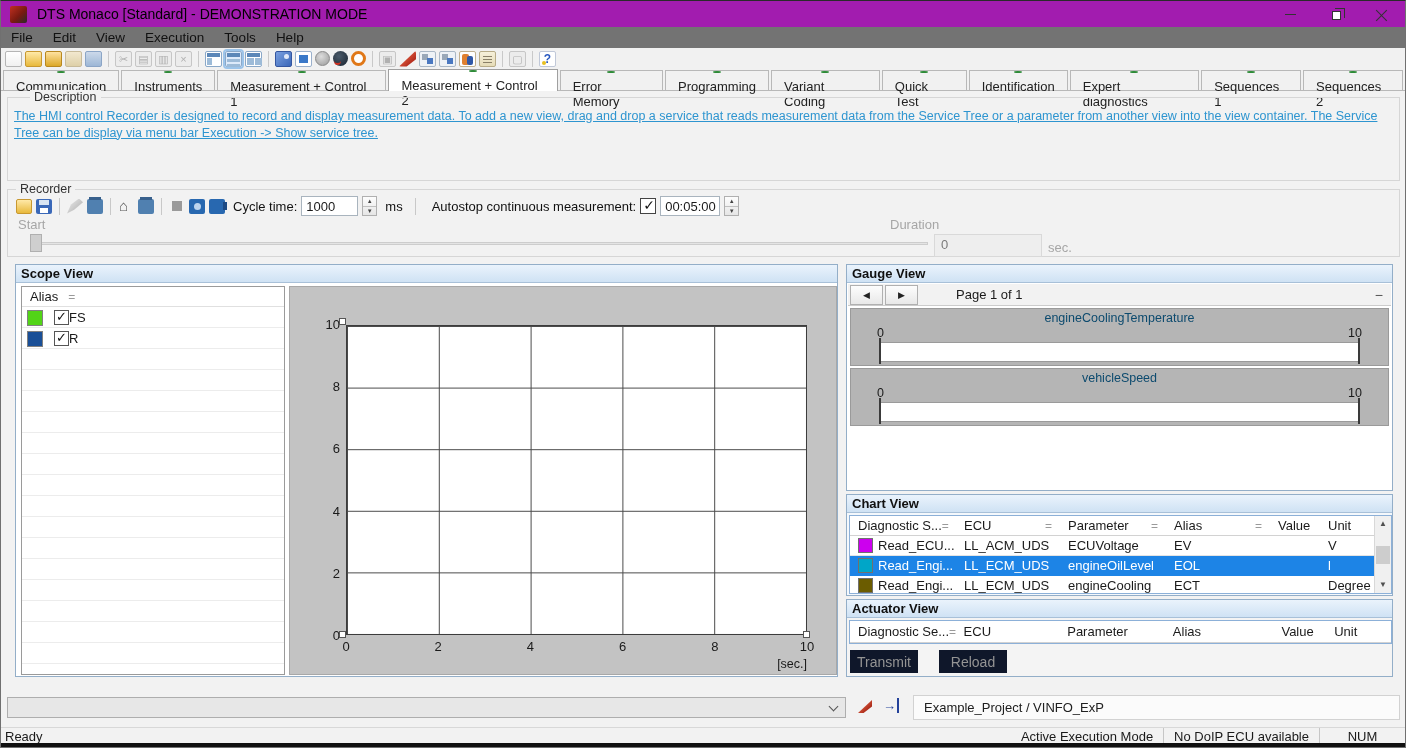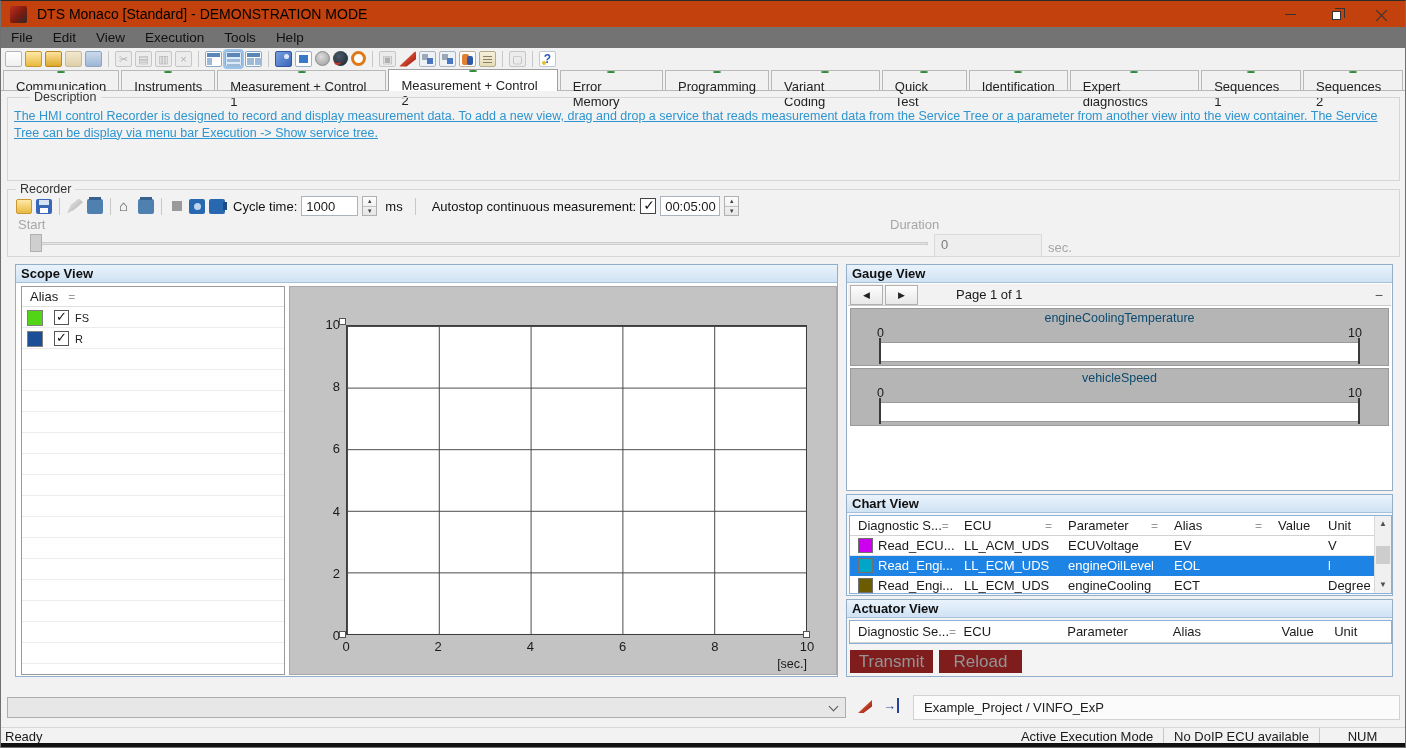--- a/index.html
+++ b/index.html
@@ -3,21 +3,21 @@
 <meta charset="utf-8">
 <style>
   * { margin:0; padding:0; box-sizing:border-box; }
   html,body { background:#444; }
   #app {
     position:relative; width:1406px; height:748px;
     font-family:"Liberation Sans", sans-serif; font-size:13px; color:#1a1a1a;
     background:#f2f2f2; overflow:hidden; border:1px solid #707070; border-top:1px solid #2a2a2a;
   }
   
-  .titlebar { position:absolute; left:0; top:0; width:100%; height:26px; background:#c2410c; display:flex; align-items:center; }
+  .titlebar { position:absolute; left:0; top:0; width:100%; height:26px; background:#a21caf; display:flex; align-items:center; }
   .appicon { width:17px; height:17px; margin-left:9px; background:linear-gradient(135deg,#c03020 0%,#7a1a10 55%,#2a2a2a 100%); border-radius:2px; }
   .apptitle { margin-left:10px; font-size:14px; color:#000; }
   .wincontrols { margin-left:auto; display:flex; height:100%; }
   .winbtn { width:46px; height:100%; display:flex; align-items:center; justify-content:center; color:#333; }
   .glyph-min { width:11px; height:1px; background:#333; }
   .glyph-restore { width:9px; height:9px; border:1px solid #333; position:relative; background:#fff; margin-top:2px;}
   .glyph-restore:before { content:""; position:absolute; left:2px; top:-4px; width:9px; height:9px; border:1px solid #333; border-bottom:none; border-left:none; }
   .glyph-close { position:relative; width:12px; height:12px; }
   .glyph-close:before,.glyph-close:after { content:""; position:absolute; left:5px; top:0; width:1px; height:15px; background:#333; }
   .glyph-close:before { transform:rotate(45deg);} .glyph-close:after { transform:rotate(-45deg);}
@@ -97,21 +97,21 @@
   .panel-header { height:18px; background:linear-gradient(#eaf3fc,#cfe2f4); border-bottom:1px solid #a8c0d8; font-size:13px; font-weight:bold; color:#101010; padding:1px 5px; }
   
   .alias-list { position:absolute; left:5px; top:21px; width:264px; height:389px; background:#fff; border:1px solid #9a9a9a;
     background-image:repeating-linear-gradient(to bottom, transparent 0 20px, #ececec 20px 21px); background-position:0 20px; }
   .alias-head { height:20px; display:flex; align-items:center; padding-left:8px; background:#fff; border-bottom:1px solid #e0e0e0; gap:10px;}
   .sort-eq { color:#9a9a9a; font-size:12px; }
   .alias-row { height:21px; display:flex; align-items:center; }
   .swatch { width:16px; height:16px; margin-left:5px; border:1px solid #808080; }
   .alias-check { width:15px; height:15px; margin-left:11px; background:#fff; border:1px solid #555; position:relative; }
   .alias-check:before { content:"✓"; position:absolute; left:1px; top:-2px; font-size:13px; color:#111; }
-  .alias-label { margin-left:6px; font-size:11px; }
+  .alias-label { font-size:13px; }
   
   .scope-chart { position:absolute; left:273px; top:21px; width:548px; height:389px; background:#c3c3c3; border:1px solid #a8a8a8; }
   .plot { position:absolute; left:56px; top:38px; width:461px; height:310px; background:#fff; border:1px solid #3c3c3c;
     background-image:linear-gradient(to right,#4a4a4a 1px,transparent 1px),linear-gradient(to bottom,#4a4a4a 1px,transparent 1px);
     background-size:20% 20%; }
   .ylabels { position:absolute; left:16px; top:30px; width:34px; height:326px; display:flex; flex-direction:column; justify-content:space-between; align-items:flex-end; font-size:13px; color:#1a1a1a; }
   .xlabels { position:absolute; left:56px; top:352px; width:461px; height:16px; font-size:13px; color:#1a1a1a; }
   .xlabels span { position:absolute; transform:translateX(-50%); }
   .seclabel { position:absolute; left:427px; top:370px; width:90px; text-align:right; font-size:12.5px; color:#1a1a1a; }
   .handle { position:absolute; width:7px; height:7px; background:#fff; border:1px solid #555; }
@@ -136,21 +136,21 @@
   .tcell .sort-eq { margin-left:auto; margin-right:8px; }
   .c0{width:106px;} .c1{width:104px;} .c2{width:106px;} .c3{width:104px;} .c4{width:50px;} .c5{width:56px;}
   .a3{width:109px;} .a4{width:53px;} .a5{width:65px;}
   .trow .swatch2 { width:15px; height:15px; margin-right:5px; border:1px solid #707070; flex:none; }
   .trow.selected { background:#1d84e6; color:#fff; border-bottom-color:#1d84e6; }
   .vscroll { position:absolute; right:0; top:0; width:17px; height:100%; background:#f0f0f0; border-left:1px solid #d8d8d8; }
   .vs-btn { height:16px; text-align:center; font-size:8px; color:#505050; line-height:16px; }
   .vs-thumb { position:absolute; left:1px; right:1px; top:30px; height:18px; background:#cdcdcd; }
   .vs-down { position:absolute; bottom:0; width:100%; }
   
-  .act-btn { position:absolute; top:50px; width:83px; height:23px; background:#7f1d1d; color:#949494; font-size:17px; display:flex; align-items:center; justify-content:center; }
+  .act-btn { position:absolute; top:50px; width:68px; height:23px; background:#0f172a; color:#949494; font-size:14px; display:flex; align-items:center; justify-content:center; }
   
   .combo { position:absolute; left:6px; top:696px; width:839px; height:21px; background:#e7e7e7; border:1px solid #aeaeae; }
   .chev { position:absolute; right:8px; top:5px; width:7px; height:7px; border-right:1.5px solid #555; border-bottom:1.5px solid #555; transform:rotate(45deg); }
   .f-rocket { position:absolute; left:857px; top:699px; width:14px; height:13px; background:linear-gradient(135deg,#e86848 20%,#a82818 75%); clip-path:polygon(0 100%,100% 0,100% 50%,40% 100%); }
   .f-rocket:before { content:""; position:absolute; left:0; top:0; width:5px; height:5px; background:#4a78c0; border-radius:50%; }
   .f-login { position:absolute; left:882px; top:697px; width:16px; height:15px; color:#24429a; font-weight:bold; font-size:13px; border-right:2.5px solid #24429a; line-height:15px; }
   .project-field { position:absolute; left:912px; top:694px; width:487px; height:25px; background:#fbfbfb; border:1px solid #d2d2d2; display:flex; align-items:center; padding-left:10px; font-size:13px; color:#202020; }
   
   .statusbar { position:absolute; left:0; top:726px; width:100%; height:18px; background:#f2f2f2; border-top:1px solid #d8d8d8; display:flex; align-items:center; font-size:13px; }
   .sb-ready { margin-left:4px; }

